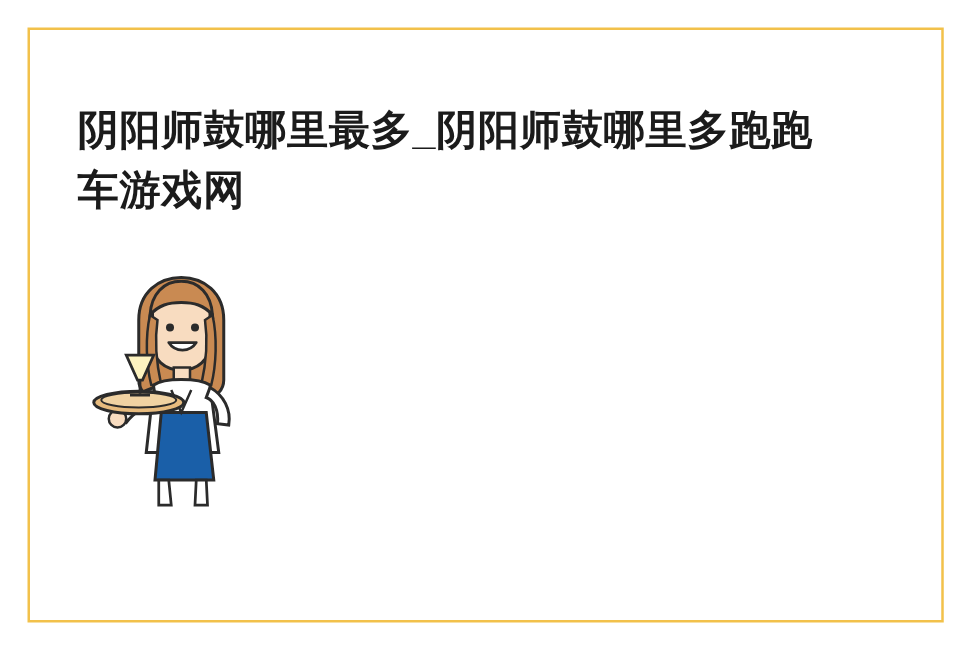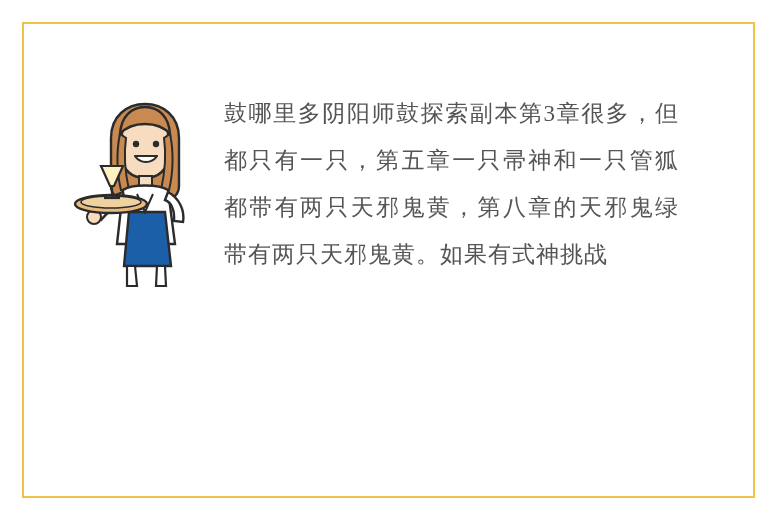--- a/index.html
+++ b/index.html
@@ -75,20 +75,21 @@
     max-width: 455px;
   }
 </style>
 </head>
 <body>
 
 <div class="page">
   <div class="frame">
     <div class="inner">
 
+      <h1 class="title">阴阳师鼓哪里最多_阴阳师鼓哪里多跑跑车游戏网</h1>
 
       <div class="body-row">
 
         <div class="illustration">
           <svg width="140" height="200" viewBox="0 0 140 200">
 
             <path d="M44 44 C44 22 60 10 78 10 C96 10 112 22 112 44 L112 92 C112 100 106 106 98 106 L58 106 C50 106 44 100 44 92 Z" fill="#c98a52" stroke="#2b2b2b" stroke-width="2.4"></path>
 
             <path d="M55 38 C55 24 65 16 78 16 C91 16 101 24 101 38 L101 62 C101 76 91 84 78 84 C65 84 55 76 55 62 Z" fill="#f8dcc0" stroke="#2b2b2b" stroke-width="2.4"></path>
 
@@ -120,20 +121,17 @@
 
             <path d="M34 72 L56 72 L47 92 L43 92 Z" fill="#fdf3c0" stroke="#2b2b2b" stroke-width="2.2"></path>
             <path d="M45 92 L45 103" stroke="#2b2b2b" stroke-width="2.2"></path>
             <path d="M37 104 L53 104" stroke="#2b2b2b" stroke-width="2.2"></path>
 
             <path d="M60 172 L68 172 L70 192 L60 192 Z" fill="#ffffff" stroke="#2b2b2b" stroke-width="2.2"></path>
             <path d="M90 172 L98 172 L99 192 L89 192 Z" fill="#ffffff" stroke="#2b2b2b" stroke-width="2.2"></path>
           </svg>
         </div>
 
-        <div class="article">
-          <p>鼓哪里多阴阳师鼓探索副本第3章很多，但都只有一只，第五章一只帚神和一只管狐都带有两只天邪鬼黄，第八章的天邪鬼绿带有两只天邪鬼黄。如果有式神挑战</p>
-        </div>
 
       </div>
     </div>
   </div>
 </div>
 
 </body></html>

